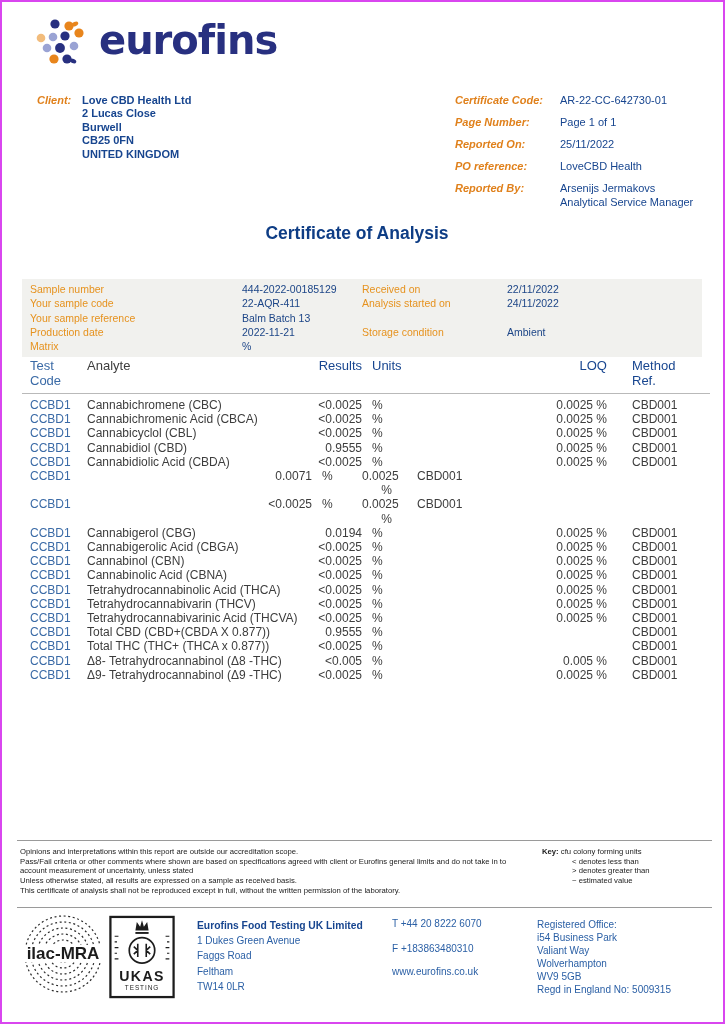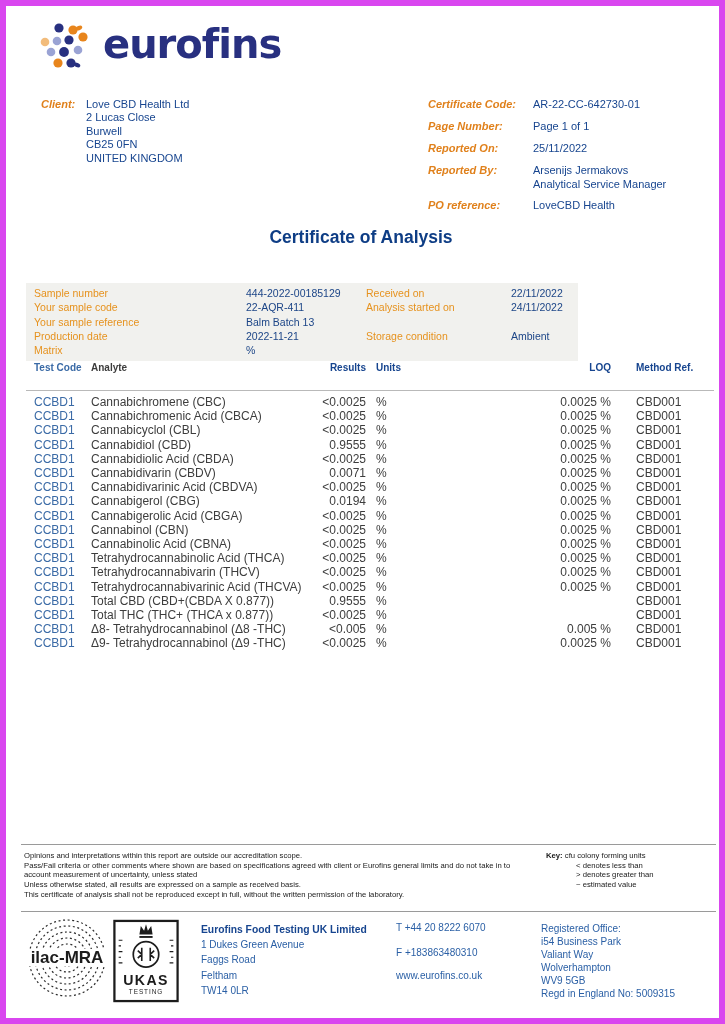--- a/index.html
+++ b/index.html
@@ -1,58 +1,58 @@
 <!DOCTYPE html>
 <html><head>
 <meta charset="utf-8">
 <style>
   * { margin:0; padding:0; box-sizing:border-box; }
   html,body { background:#e9e9e9; }
   body { font-family:"Liberation Sans", sans-serif; }
   .page {
     position:relative; width:725px; height:1024px; background:#fff;
-    border:6px solid #d946ef; overflow:hidden; margin:0 auto;
+    border:2px solid #d946ef; overflow:hidden; margin:0 auto;
   }
 
   
   .logo { position:absolute; top:14px; left:31px; display:flex; align-items:center; }
   .wordmark {
     font-family:"DejaVu Sans", sans-serif; font-weight:bold;
     font-size:40px; letter-spacing:-1px; color:#283080; margin-left:8px; line-height:1;
     padding-bottom:6px;
   }
 
   
   .client-block { position:absolute; left:35px; top:92px; display:flex; }
   .client-label { width:45px; font-size:11px; font-weight:bold; font-style:italic; color:#e0811c; }
-  .client-lines { font-size:11px; font-weight:normal; color:#17458f; line-height:13.4px; }
+  .client-lines { font-size:11px; font-weight:bold; color:#17458f; line-height:13.4px; }
 
   .meta-block { position:absolute; left:422px; top:92px; width:285px; }
-  .meta-row { display:flex; margin-bottom:8px; }
+  .meta-row { display:flex; margin-bottom:8px;margin-left:31px; }
   .meta-label { width:105px; flex:0 0 105px; font-size:11px; font-weight:bold; font-style:italic; color:#e0811c; }
   .meta-value { font-size:11px; font-weight:normal; color:#17458f; line-height:13px; }
   .meta-value div:nth-child(2) { margin-top:1px; }
 
   
   .title { position:absolute; top:221px; left:0; width:710px; text-align:center;
            font-size:17.5px; font-weight:bold; color:#0e3d85; }
 
   
-  .sample-info { position:absolute; left:20px; top:277px; width:552px;
+  .sample-info { position:absolute; left:20px; top:277px; width:680px;
                  background:#f1f1ee; padding:3px 0 4px 8px; }
   .si-row { display:grid; grid-template-columns:212px 120px 145px 195px;
             font-size:10.5px; line-height:14.3px; }
   .si-label { color:#e6921e; }
   .si-value { color:#1c4587; }
 
   
   .results { position:absolute; left:20px; top:356px; width:688px; }
   .rt-grid { display:grid; grid-template-columns:57px 225px 50px 30px 215px 95px; }
-  .rt-header { padding-left:8px; font-size:10px; font-weight:bold; color:#17458f;
-               padding-bottom:17px; border-bottom:1px solid #b9b9b9; }
+  .rt-header { padding-left:8px; font-size:13px; font-weight:normal; color:#17458f;
+               padding-bottom:5px; border-bottom:1px solid #b9b9b9; }
   .rt-body { padding-left:8px; padding-top:4px; }
   .rt-row { font-size:12px; line-height:14.2px; }
   .c-test   { color:#3a6aa6; }
   .c-analyte,.c-result,.c-units,.c-loq,.c-method { color:#3d3d3d; }
   .c-result { text-align:right; }
   .c-units  { padding-left:10px; }
   .c-loq    { text-align:right; }
   .c-method { padding-left:25px; }
   .rt-header .c-result,.rt-header .c-units,.rt-header .c-loq,.rt-header .c-method { color:#17458f; }
 
@@ -139,32 +139,32 @@
 
       <div class="meta-row">
         <span class="meta-label">Reported On:</span>
         <span class="meta-value">
           <div>25/11/2022</div>
           <div></div>
         </span>
       </div>
 
       <div class="meta-row">
+        <span class="meta-label">PO reference:</span>
+        <span class="meta-value">
+          <div>LoveCBD Health</div>
+          <div></div>
+        </span>
+      </div>
+
+      <div class="meta-row">
         <span class="meta-label">Reported By:</span>
         <span class="meta-value">
           <div>Arsenijs Jermakovs</div>
           <div>Analytical Service Manager</div>
-        </span>
-      </div>
-
-      <div class="meta-row">
-        <span class="meta-label">PO reference:</span>
-        <span class="meta-value">
-          <div>LoveCBD Health</div>
-          <div></div>
         </span>
       </div>
     </div>
 
   <h1 class="title">Certificate of Analysis</h1>
 
   <div class="sample-info">
 
       <div class="si-row">
         <span class="si-label">Sample number</span>
@@ -253,30 +253,28 @@
           <span class="c-test">CCBD1</span>
           <span class="c-analyte">Cannabidiolic Acid (CBDA)</span>
           <span class="c-result">&lt;0.0025</span>
           <span class="c-units">%</span>
           <span class="c-loq">0.0025 %</span>
           <span class="c-method">CBD001</span>
         </div>
 
         <div class="rt-grid rt-row">
           <span class="c-test">CCBD1</span>
-          <span class="c-analyte">Cannabidivarin (CBDV)</span>
           <span class="c-result">0.0071</span>
           <span class="c-units">%</span>
           <span class="c-loq">0.0025 %</span>
           <span class="c-method">CBD001</span>
         </div>
 
         <div class="rt-grid rt-row">
           <span class="c-test">CCBD1</span>
-          <span class="c-analyte">Cannabidivarinic Acid (CBDVA)</span>
           <span class="c-result">&lt;0.0025</span>
           <span class="c-units">%</span>
           <span class="c-loq">0.0025 %</span>
           <span class="c-method">CBD001</span>
         </div>
 
         <div class="rt-grid rt-row">
           <span class="c-test">CCBD1</span>
           <span class="c-analyte">Cannabigerol (CBG)</span>
           <span class="c-result">0.0194</span>

